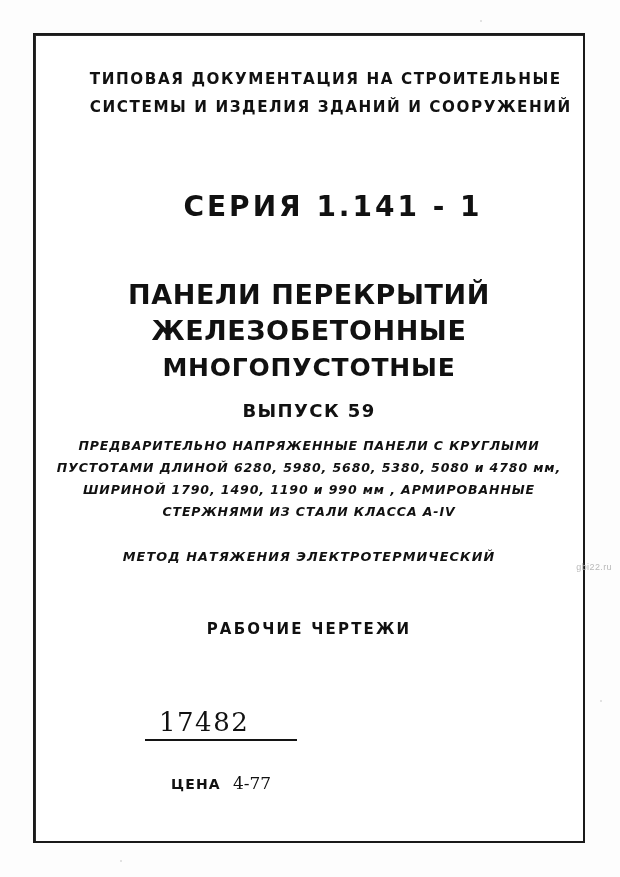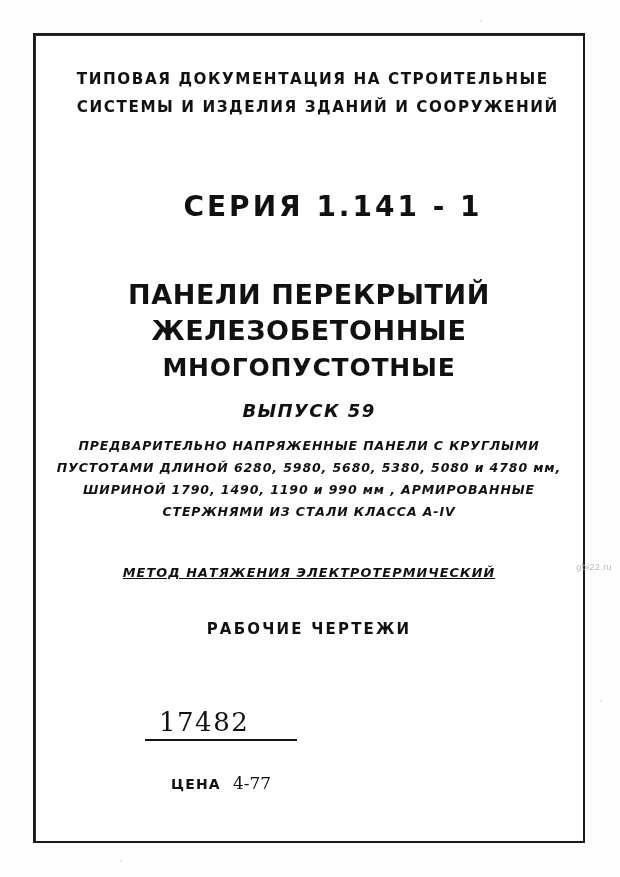--- a/index.html
+++ b/index.html
@@ -56,21 +56,21 @@
   .line {
     font-family: "DejaVu Sans", sans-serif;
     font-weight: 700;
     letter-spacing: 1.2px;
     white-space: nowrap;
     padding-left: 24px;
   }
   
   #header-block {
     position: absolute;
-    left: 4px;
+    left: 17px;
     top: 30px;
     width: 100%;
     padding: 0 30px;
     box-sizing: border-box;
     text-align: left;
   }
   #header-block .line {
     font-size: 15.5px;
     line-height: 28px;
     letter-spacing: 1.6px;
@@ -108,21 +108,20 @@
     line-height: 38px;
   }
   
   #issue {
     position: absolute;
     left: 0;
     top: 365px;
     width: 100%;
     font-size: 18px;
     font-weight: 700;
-    font-style: italic;
     letter-spacing: 1.4px;
   }
   
   #description {
     position: absolute;
     left: 0;
     top: 400px;
     width: 100%;
     padding: 0 6px;
     box-sizing: border-box;
@@ -132,27 +131,26 @@
     font-weight: 700;
     font-style: italic;
     letter-spacing: 0.9px;
     line-height: 22px;
     white-space: nowrap;
   }
   
   #method {
     position: absolute;
     left: 0;
-    top: 530px;
+    top: 514px;
     width: 100%;
     font-size: 12.8px;
     font-weight: 700;
     font-style: italic;
     letter-spacing: 1.1px;
-    text-decoration: underline;
   }
   
   #drawings {
     position: absolute;
     left: 0;
     top: 585px;
     width: 100%;
     font-size: 15px;
     font-weight: 700;
     letter-spacing: 2.2px;

